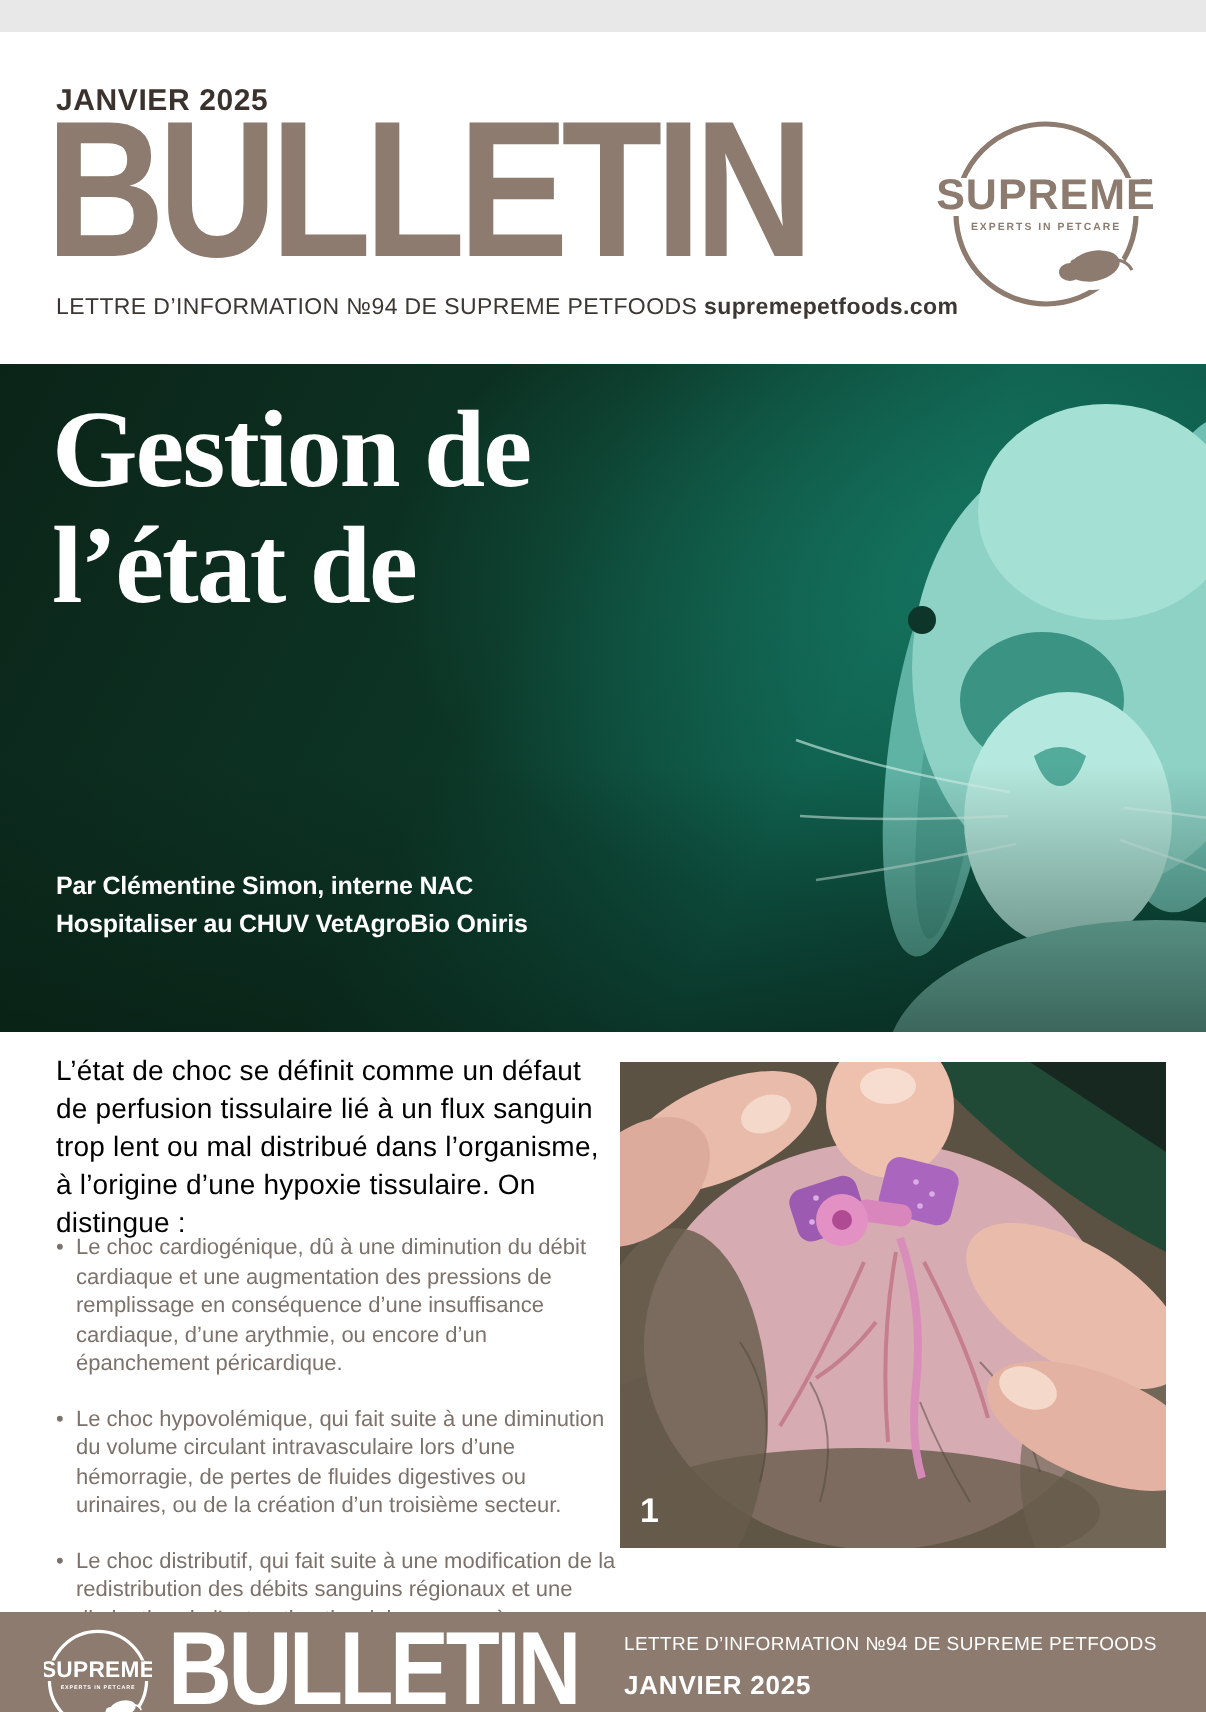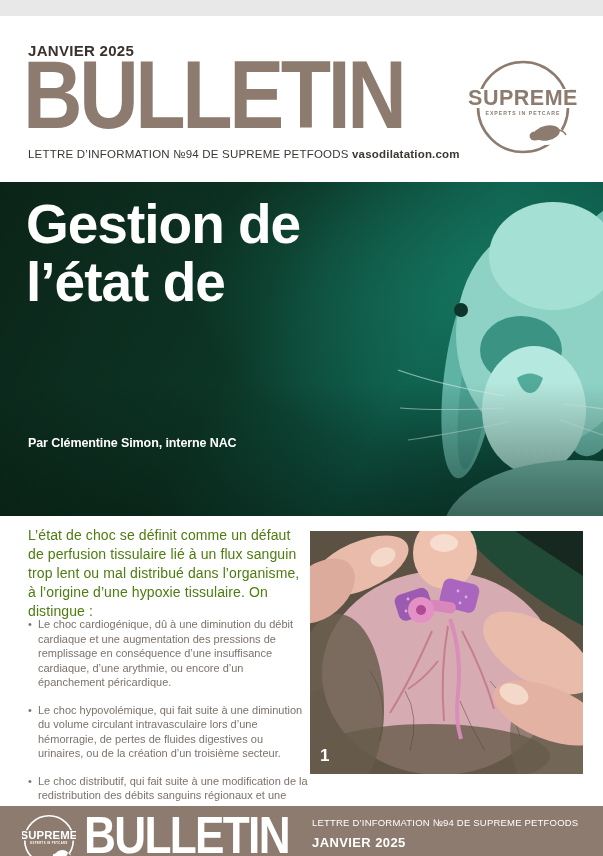--- a/index.html
+++ b/index.html
@@ -27,34 +27,34 @@
     font-size:11.5px; color:#3c3733; letter-spacing:.2px; white-space:nowrap;
   }
   .h-tagline b { font-weight:bold; }
 
   
   .hero { position:absolute; left:0; top:166px; width:603px; height:334px; overflow:hidden; }
   .hero svg.bg { position:absolute; left:0; top:0; width:100%; height:100%; }
   .hero-title {
     position:absolute; left:26px; top:14px;
     font-size:55px; font-weight:bold; color:#ffffff;
-    line-height:1.05; letter-spacing:-1px; white-space:nowrap;
+    line-height:1.05; letter-spacing:-1px; white-space:nowrap;font-family:Liberation Serif, serif;
   }
   .hero-title span { display:block; }
   .hero-byline {
     position:absolute; left:28px; top:252px;
     font-size:12.5px; font-weight:bold; color:#ffffff; line-height:1.5;
     letter-spacing:-.1px; white-space:nowrap;
   }
   .hero-byline span { display:block; }
 
   
   .intro {
     position:absolute; left:28px; top:510px; width:282px;
-    font-size:14px; line-height:19px; color:#4d7c0f; letter-spacing:.1px;
+    font-size:14px; line-height:19px; color:#000000; letter-spacing:.1px;
   }
   .bullets {
     position:absolute; left:28px; top:601px; width:282px;
     display:flex; flex-direction:column; gap:13px;
     font-size:11px; line-height:14.5px; color:#7c726b;
   }
   .bullet { display:flex; }
   .bullet .mark { width:10px; flex:none; }
   .bullet .txt { flex:1; }
 
@@ -101,21 +101,21 @@
       <text x="57" y="57" text-anchor="middle" font-size="5.2" font-weight="bold" letter-spacing="1" fill="#8c7b6e" font-family="Liberation Sans, sans-serif">EXPERTS IN PETCARE</text>
       <g>
         <ellipse cx="80" cy="76" rx="17" ry="11" fill="#ffffff"></ellipse>
         <ellipse cx="81" cy="75" rx="13" ry="7.5" fill="#8c7b6e" transform="rotate(-12 81 75)"></ellipse>
         <ellipse cx="69" cy="78" rx="5.5" ry="4.5" fill="#8c7b6e"></ellipse>
         <circle cx="71" cy="73.5" r="1.8" fill="#8c7b6e"></circle>
         <path d="M93 72 q5 1 7 5" stroke="#8c7b6e" stroke-width="1.6" fill="none"></path>
       </g>
     </svg>
 
-    <div class="h-tagline"><span>LETTRE D’INFORMATION №94 DE SUPREME PETFOODS </span><b>vasodilatation.com</b></div>
+    <div class="h-tagline"><span>LETTRE D’INFORMATION №94 DE SUPREME PETFOODS </span><b>supremepetfoods.com</b></div>
   </header>
 
   <section class="hero">
     <svg class="bg" viewBox="0 0 603 334" preserveAspectRatio="none">
       <defs>
         <linearGradient id="hg" x1="0" y1="0" x2="1" y2="0.3">
           <stop offset="0" stop-color="#0b2418"></stop>
           <stop offset="0.5" stop-color="#0c3525"></stop>
           <stop offset="0.78" stop-color="#0e5948"></stop>
           <stop offset="1" stop-color="#0c4c3e"></stop>
@@ -153,20 +153,21 @@
       <rect width="603" height="334" fill="url(#vig)"></rect>
     </svg>
 
     <h2 class="hero-title">
       <span>Gestion de</span>
       <span>l’état de</span>
     </h2>
 
     <p class="hero-byline">
       <span>Par Clémentine Simon, interne NAC</span>
+      <span>Hospitaliser au CHUV VetAgroBio Oniris</span>
     </p>
   </section>
 
   <main>
     <p class="intro">L’état de choc se définit comme un défaut de perfusion tissulaire lié à un flux sanguin trop lent ou mal distribué dans l’organisme, à l’origine d’une hypoxie tissulaire. On distingue :</p>
 
     <div class="bullets">
       <div class="bullet">
         <span class="mark">•</span>
         <span class="txt">Le choc cardiogénique, dû à une diminution du débit cardiaque et une augmentation des pressions de remplissage en conséquence d’une insuffisance cardiaque, d’une arythmie, ou encore d’un épanchement péricardique.</span>

